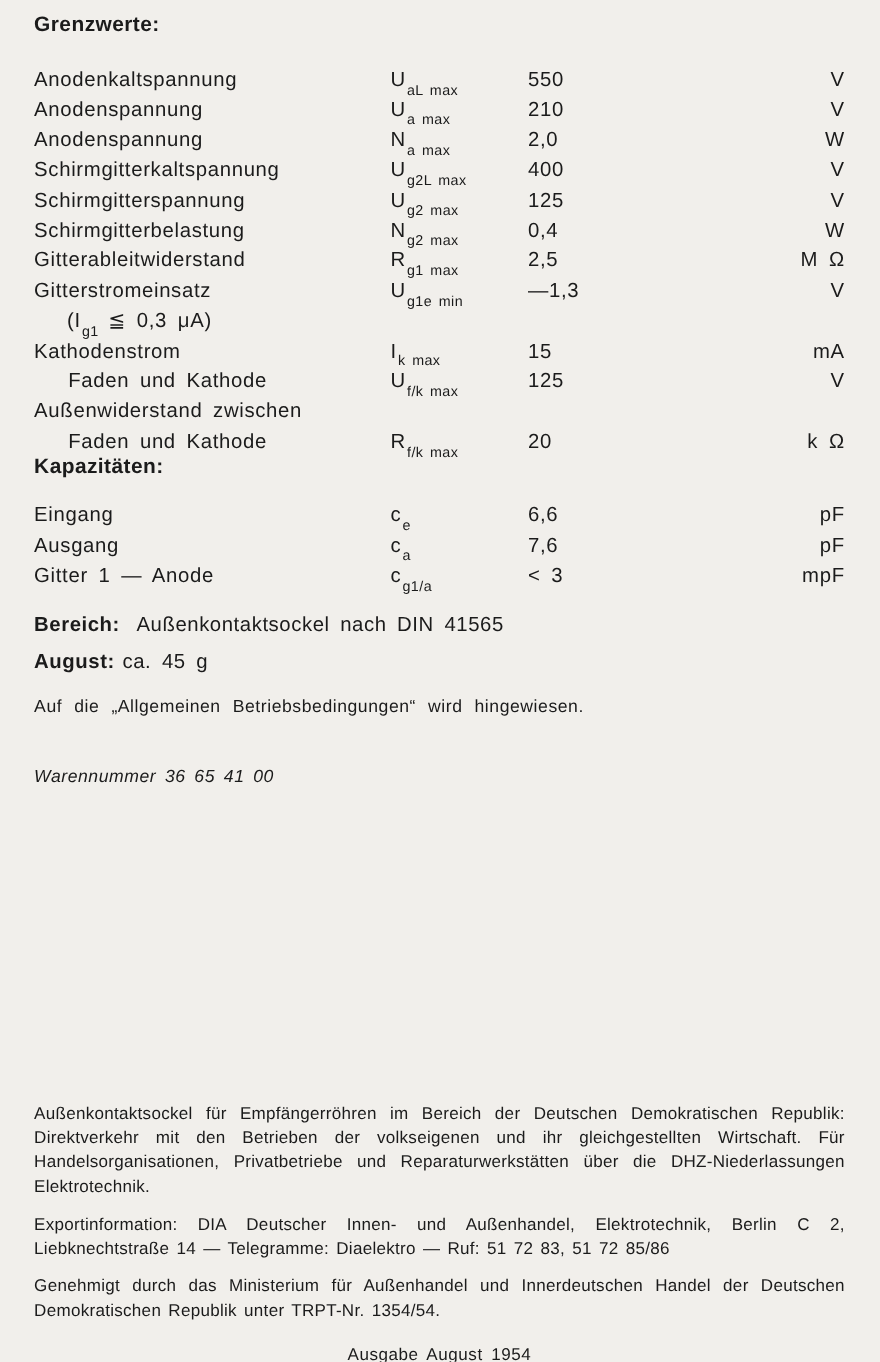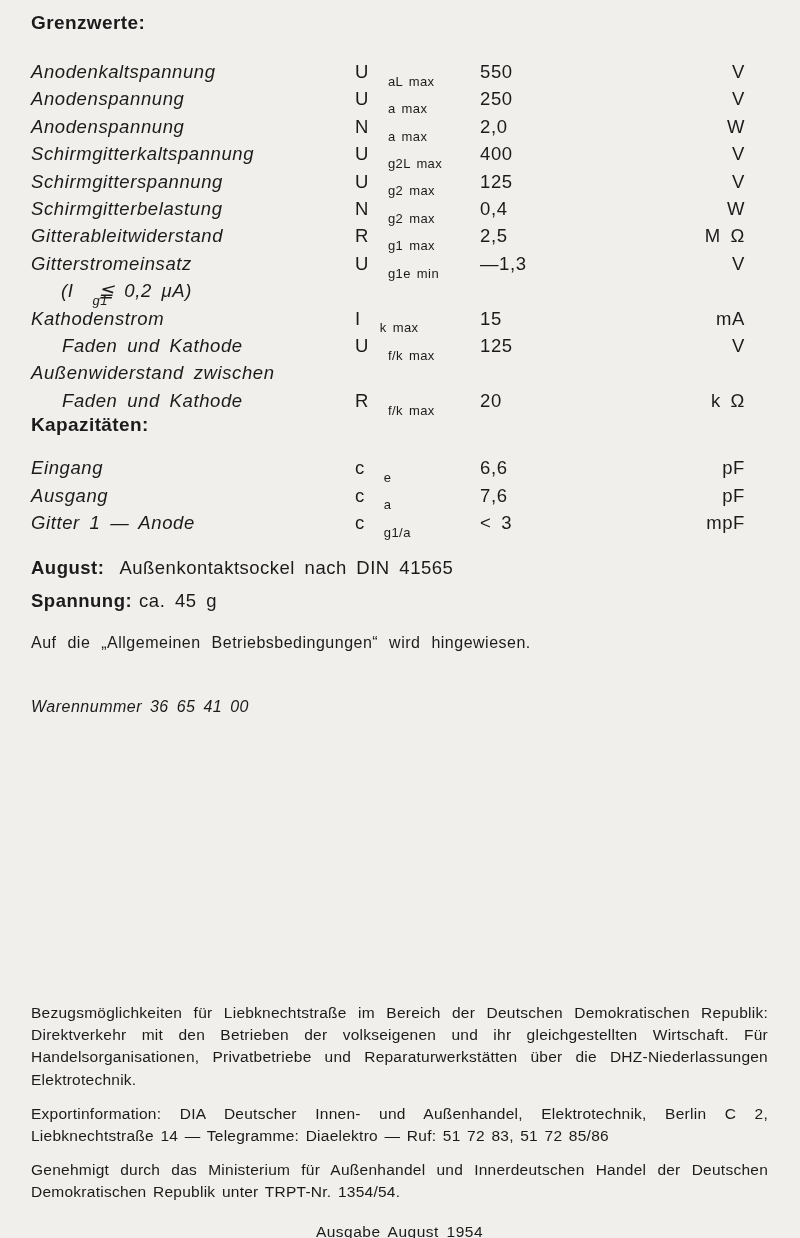--- a/index.html
+++ b/index.html
@@ -7,46 +7,46 @@
     width:800px; height:1238px;
     background:#f1efeb;
     font-family:"Liberation Sans", sans-serif;
     color:#1b1b1b;
     overflow:hidden;
   }
   .page {
     position:relative;
     width:800px; height:1238px;
     box-sizing:border-box;
-    padding:12px 55px 0 31px;
+    padding:12px 32px 0 31px;
   }
   .head {
     font-size:19px; font-weight:bold;
     letter-spacing:0.4px; line-height:22px;
     margin:0;
   }
   
   .tbl { margin-top:24px; }
   .tbl2 { margin-top:18px; }
   .row {
     display:grid;
     grid-template-columns:324px 125px 80px 1fr;
     font-size:18.5px;
     line-height:27.4px;
     letter-spacing:0.6px;
     word-spacing:4px;
   }
-  .c1 { white-space:nowrap;font-style:italic; }
+  .c1 { white-space:nowrap; }
   .c1.indent { padding-left:31px; }
   .c2 { white-space:nowrap; }
   .c3 { text-align:left; white-space:nowrap; }
   .c4 { text-align:right; white-space:nowrap; }
   sub.ss, sub.ns {
     font-size:13px; letter-spacing:0.4px;
-    line-height:0; position:relative; bottom:-3px; left:19px;
+    line-height:0; position:relative; bottom:-3px; left:1px;
     word-spacing:2px;
   }
   .note { padding-left:30px; }
   
   .kv-line { font-size:18.5px; letter-spacing:0.5px; word-spacing:4px; line-height:24px; }
   .kv-line .lbl { font-weight:bold; }
   .sockel { margin-top:19px; }
   .sockel .lbl { margin-right:15px; }
   .gewicht { margin-top:9px; }
   .gewicht .lbl { margin-right:7px; }
@@ -89,21 +89,21 @@
     <div class="row">
       <span class="c1">Anodenkaltspannung</span>
       <span class="c2"><span>U</span><sub class="ss">aL max</sub></span>
       <span class="c3">550</span>
       <span class="c4">V</span>
     </div>
 
     <div class="row">
       <span class="c1">Anodenspannung</span>
       <span class="c2"><span>U</span><sub class="ss">a max</sub></span>
-      <span class="c3">250</span>
+      <span class="c3">210</span>
       <span class="c4">V</span>
     </div>
 
     <div class="row">
       <span class="c1">Anodenspannung</span>
       <span class="c2"><span>N</span><sub class="ss">a max</sub></span>
       <span class="c3">2,0</span>
       <span class="c4">W</span>
     </div>
 
@@ -136,21 +136,21 @@
     </div>
 
     <div class="row">
       <span class="c1">Gitterstromeinsatz</span>
       <span class="c2"><span>U</span><sub class="ss">g1e min</sub></span>
       <span class="c3">—1,3</span>
       <span class="c4">V</span>
     </div>
 
     <div class="row">
-      <span class="c1 note"><span>(I</span><sub class="ns">g1</sub><span> ≦ 0,2 μA)</span></span>
+      <span class="c1 note"><span>(I</span><sub class="ns">g1</sub><span> ≦ 0,3 μA)</span></span>
     </div>
 
     <div class="row">
       <span class="c1">Kathodenstrom</span>
       <span class="c2"><span>I</span><sub class="ss">k max</sub></span>
       <span class="c3">15</span>
       <span class="c4">mA</span>
     </div>
 
     <div class="row">
@@ -193,32 +193,32 @@
     <div class="row">
       <span class="c1">Gitter 1 — Anode</span>
       <span class="c2"><span>c</span><sub class="ss">g1/a</sub></span>
       <span class="c3">&lt; 3</span>
       <span class="c4">mpF</span>
     </div>
 
   </div>
 
   <div class="kv-line sockel">
-    <span class="lbl">August:</span><span>Außenkontaktsockel nach DIN 41565</span>
+    <span class="lbl">Bereich:</span><span>Außenkontaktsockel nach DIN 41565</span>
   </div>
 
   <div class="kv-line gewicht">
-    <span class="lbl">Spannung:</span><span>ca. 45 g</span>
+    <span class="lbl">August:</span><span>ca. 45 g</span>
   </div>
 
   <div class="hinweis">Auf die „Allgemeinen Betriebsbedingungen“ wird hingewiesen.</div>
 
   <div class="warennummer">Warennummer 36 65 41 00</div>
 
   <div class="footer">
-    <p>Bezugsmöglichkeiten für Liebknechtstraße im Bereich der Deutschen Demokratischen Republik: Direktverkehr mit den Betrieben der volkseigenen und ihr gleichgestellten Wirtschaft. Für Handelsorganisationen, Privatbetriebe und Reparaturwerkstätten über die DHZ-Niederlassungen Elektrotechnik.</p>
+    <p>Außenkontaktsockel für Empfängerröhren im Bereich der Deutschen Demokratischen Republik: Direktverkehr mit den Betrieben der volkseigenen und ihr gleichgestellten Wirtschaft. Für Handelsorganisationen, Privatbetriebe und Reparaturwerkstätten über die DHZ-Niederlassungen Elektrotechnik.</p>
     <p>Exportinformation: DIA Deutscher Innen- und Außenhandel, Elektrotechnik, Berlin C 2, Liebknechtstraße 14 — Telegramme: Diaelektro — Ruf: 51 72 83, 51 72 85/86</p>
     <p>Genehmigt durch das Ministerium für Außenhandel und Innerdeutschen Handel der Deutschen Demokratischen Republik unter TRPT-Nr. 1354/54.</p>
     <div class="center-line ausgabe">Ausgabe August 1954</div>
 
   </div>
 
 </div>
 
 </body></html>

